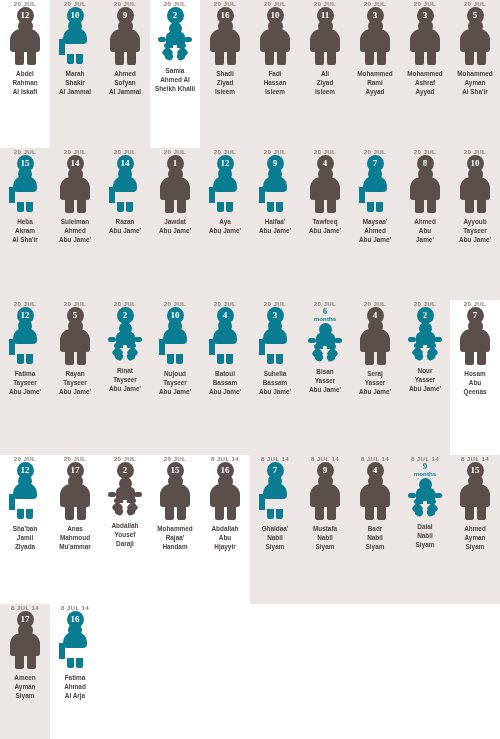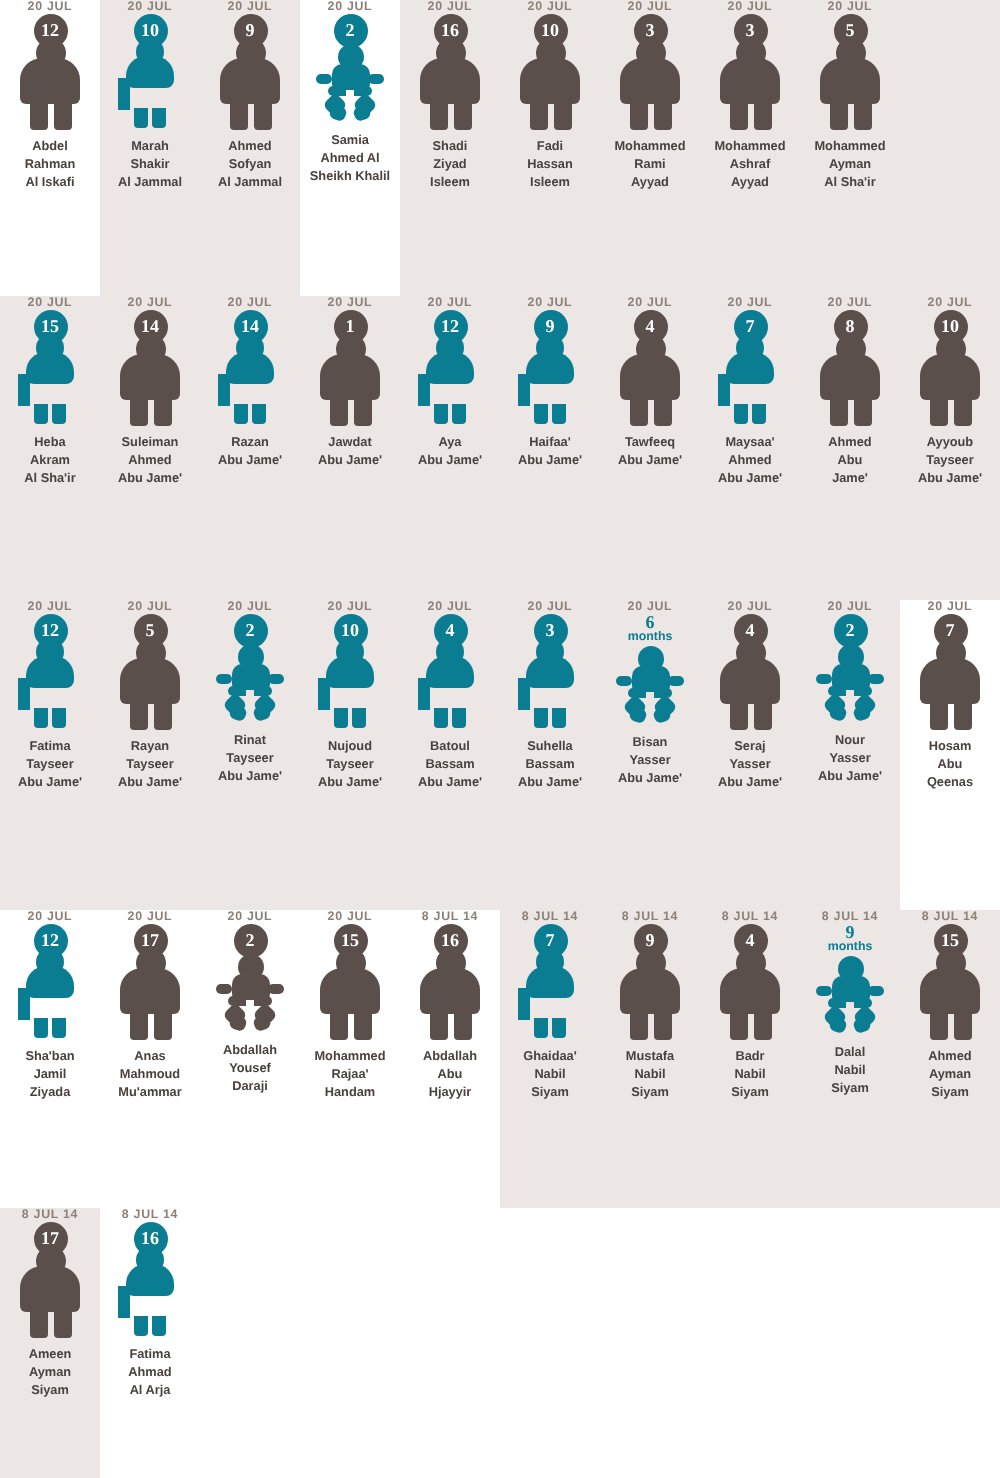--- a/index.html
+++ b/index.html
@@ -241,20 +241,35 @@
               <i class="legR"></i>
             </div>
           </div>
           <div class="name">Fadi
 Hassan
 Isleem</div>
         </div>
         <div class="cell">
           <div class="date">20 JUL</div>
           <div class="figwrap">
+            <div class="badge brown">11</div>
+            <div class="person male brown">
+              <i class="head"></i>
+              <i class="torso"></i>
+              <i class="legL"></i>
+              <i class="legR"></i>
+            </div>
+          </div>
+          <div class="name">Ali
+Ziyad
+Isleem</div>
+        </div>
+        <div class="cell">
+          <div class="date">20 JUL</div>
+          <div class="figwrap">
             <div class="badge brown">3</div>
             <div class="person male brown">
               <i class="head"></i>
               <i class="torso"></i>
               <i class="legL"></i>
               <i class="legR"></i>
             </div>
           </div>
           <div class="name">Mohammed
 Rami

